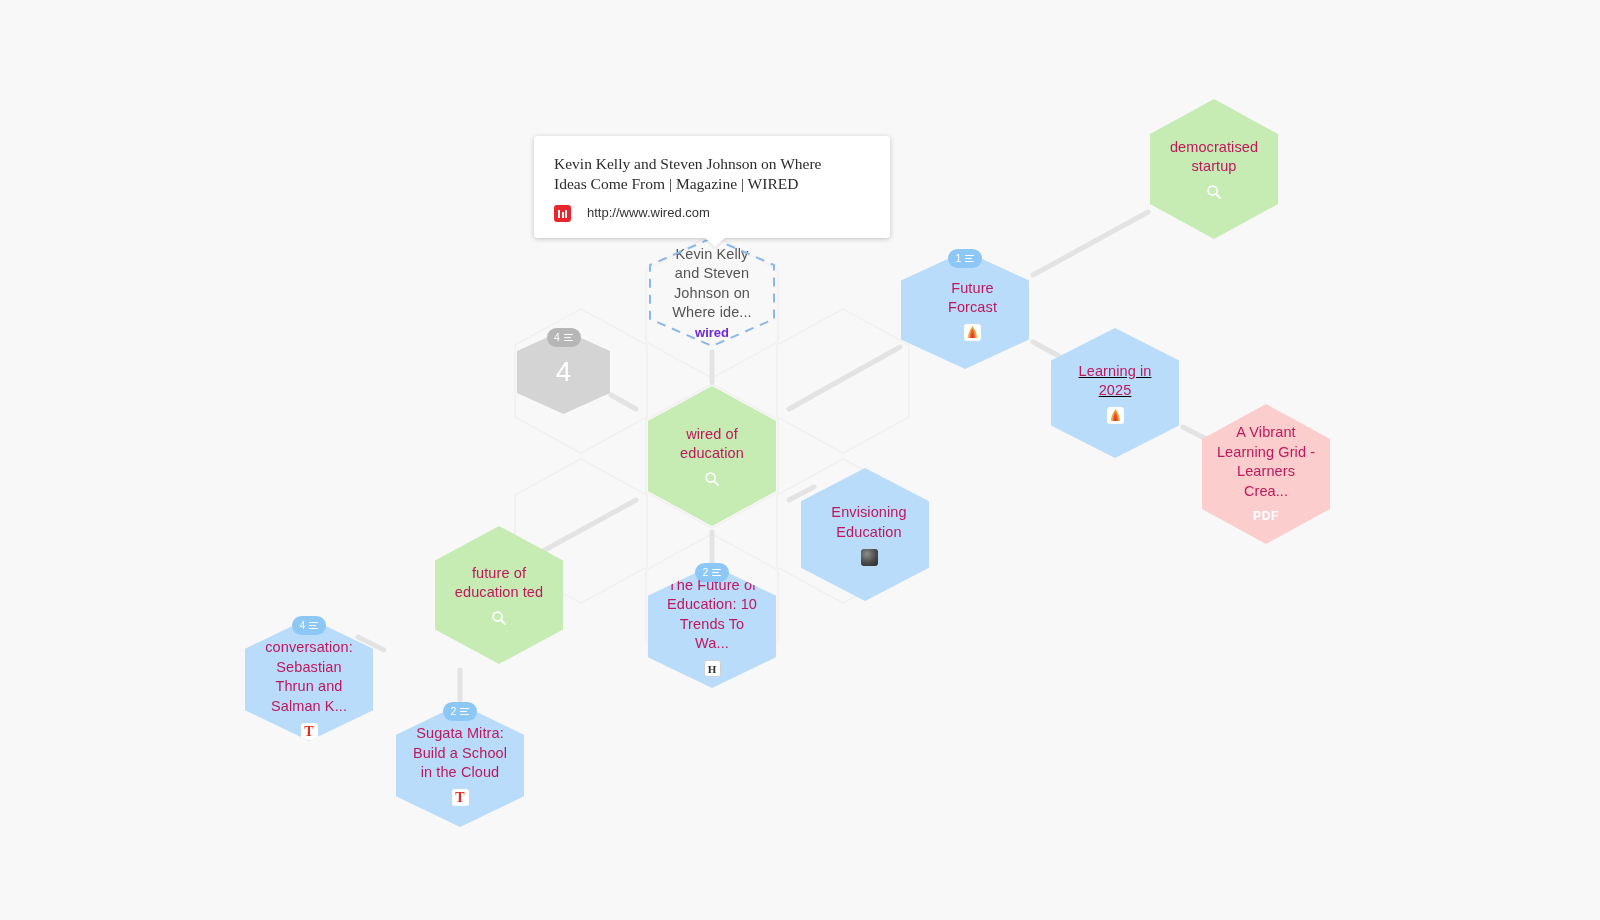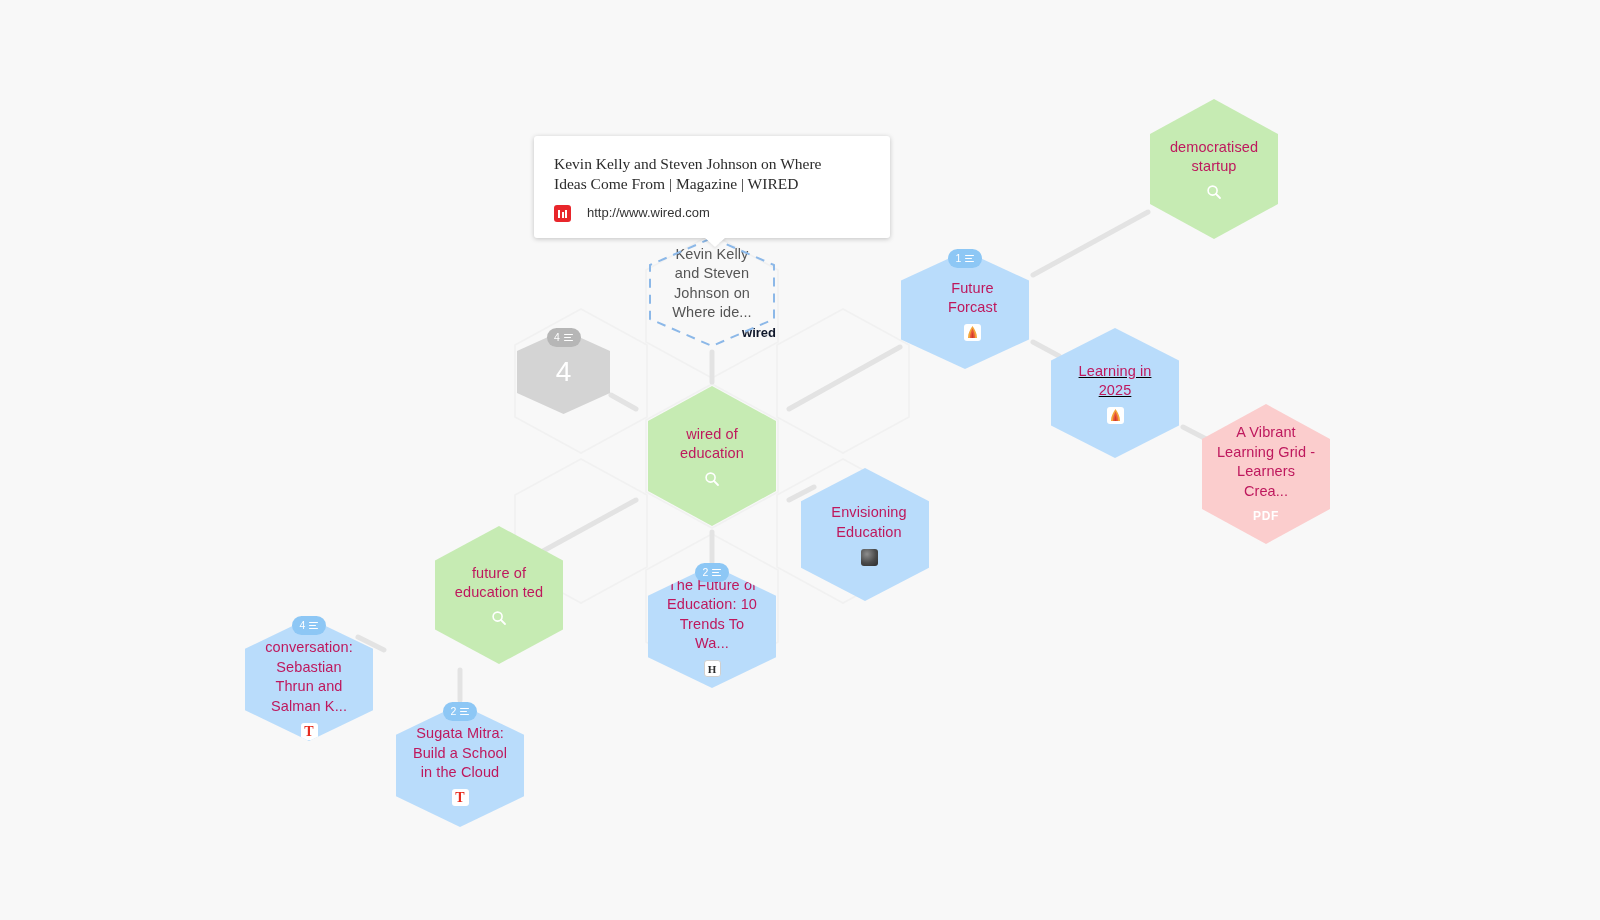--- a/index.html
+++ b/index.html
@@ -56,21 +56,20 @@
 
   .node.green  { background: #c6ebb3; }
   .node.blue   { background: #b9dcfb; }
   .node.pink   { background: #fbcdcd; }
   .node.grey   { background: #d4d4d4; }
 
   
   .node.dashed {
     background: transparent;
     clip-path: none;
-    align-items: flex-end;
     -webkit-clip-path: none;
   }
   .node.dashed .hexborder {
     position: absolute;
     left: 0; top: 0;
     width: 100%; height: 100%;
     pointer-events: none;
   }
   .node.dashed .label { color: #555; }
 
@@ -89,21 +88,21 @@
   .pdf-text {
     font-size: 12px;
     font-weight: bold;
     color: #ffffff;
     letter-spacing: 0.6px;
   }
 
   .src-text {
     font-size: 13px;
     font-weight: bold;
-    color: #0f172a;
+    color: #6d28d9;
     margin-top: 2px;
   }
 
   .bignum {
     font-size: 28px;
     color: #ffffff;
     font-weight: normal;
     line-height: 30px;
   }
 

